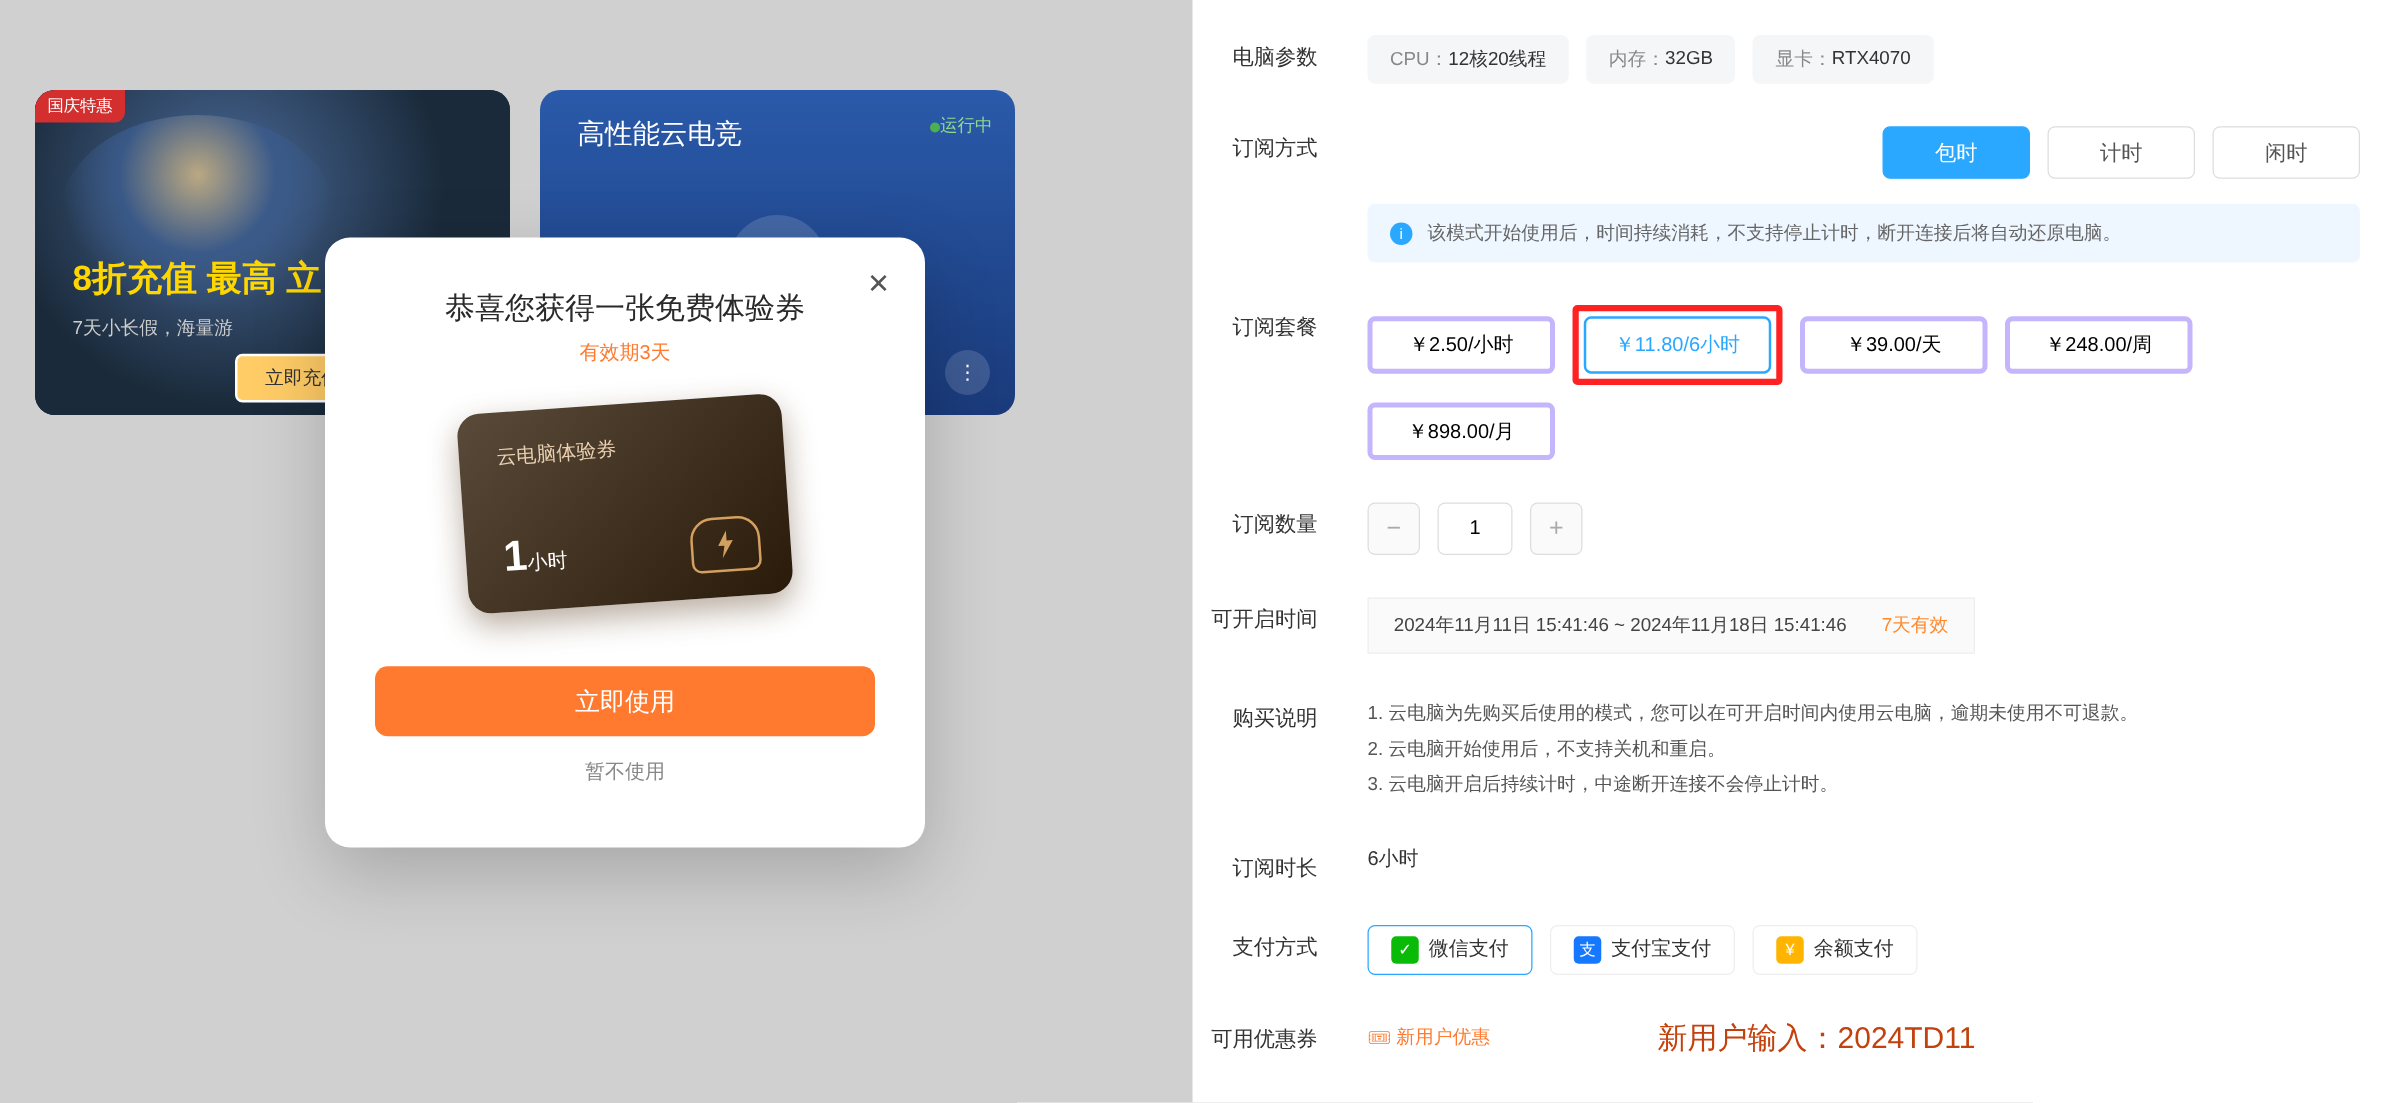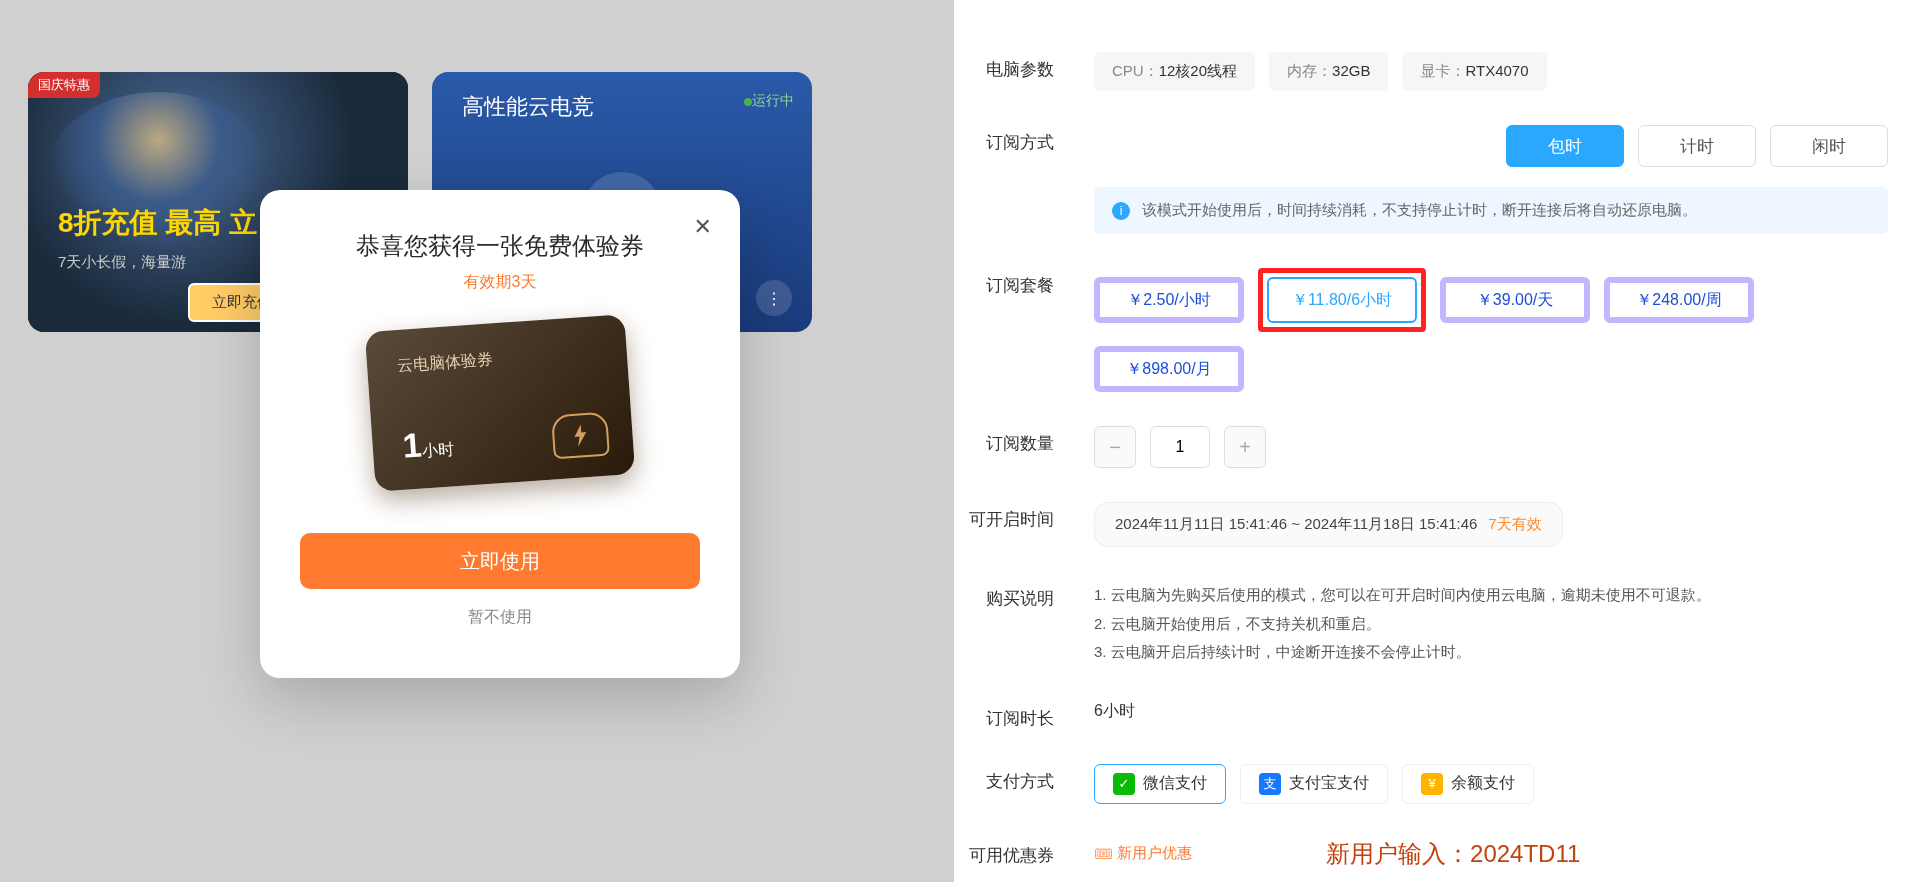--- a/index.html
+++ b/index.html
@@ -26,35 +26,35 @@
 .modal-sub { color:#ff7a2e; font-size:16px; margin-bottom:30px; }
 .coupon-card { width:260px; height:160px; margin:0 auto 50px; background:linear-gradient(135deg,#5a4a3a 0%,#2a1a0a 100%); border-radius:18px; position:relative; padding:26px 30px; text-align:left; transform:rotate(-4deg); box-shadow:0 10px 25px rgba(80,50,20,.4); }
 .coupon-label { color:#e8d0b0; font-size:16px; }
 .coupon-val { position:absolute; bottom:24px; left:30px; color:#fff; font-size:34px; font-weight:bold; }
 .coupon-val small { font-size:16px; font-weight:normal; }
 .coupon-icon { position:absolute; bottom:20px; right:24px; width:56px; height:44px; border:2px solid #d4a060; border-radius:18px 18px 8px 8px; display:flex; align-items:center; justify-content:center; }
 .btn-primary { width:100%; height:56px; background:#ff7a2e; color:#fff; border:none; border-radius:10px; font-size:20px; cursor:pointer; margin-bottom:18px; }
 .btn-secondary { background:none; border:none; color:#888; font-size:16px; cursor:pointer; }
 
 .right-pane { width:954px; height:882px; background:#fff; padding:28px 20px 0 0; overflow:hidden; }
-.row { display:flex; align-items:flex-start; margin-bottom:34px;margin-top:24px; }
+.row { display:flex; align-items:flex-start; margin-bottom:34px; }
 .row-label { width:140px; text-align:right; color:#333; font-size:17px; padding-right:40px; padding-top:6px; flex-shrink:0; }
 .row-body { flex:1; display:flex; flex-wrap:wrap; gap:14px; align-items:center; }
 .spec-box { background:#f5f6f8; border-radius:6px; padding:10px 18px; color:#333; font-size:15px; display:inline-flex; gap:0; }
 .spec-box .k { color:#888; }
 .tab-btn { min-width:118px; height:42px; border:1px solid #ddd; background:#fff; color:#555; border-radius:6px; font-size:17px; cursor:pointer; }
 .tab-btn.active { background:#2aa7ff; color:#fff; border-color:#2aa7ff; }
 .info-banner { width:100%; max-width:810px; background:#eef6ff; border-radius:6px; padding:14px 18px; color:#666; font-size:15px; display:flex; align-items:center; gap:12px; }
 .info-banner .i { width:18px; height:18px; border-radius:50%; background:#2aa7ff; color:#fff; font-size:12px; display:flex; align-items:center; justify-content:center; flex-shrink:0; }
-.pkg-btn { min-width:150px; height:46px; border:6px solid #c4b5fd; background:#fff; color:#1d4ed8; border-radius:6px; font-size:16px; cursor:pointer; }
+.pkg-btn { min-width:150px; height:46px; border:4px solid #c4b5fd; background:#fff; color:#000000; border-radius:6px; font-size:16px; cursor:pointer; }
 .pkg-btn.active { border:2px solid #2aa7ff; color:#2aa7ff; }
 .highlight-box { border:5px solid #ff2222; padding:4px; border-radius:4px; }
 .qty-btn { width:42px; height:42px; border:1px solid #ddd; background:#fafafa; color:#aaa; font-size:20px; border-radius:6px; cursor:pointer; }
 .qty-val { width:60px; height:42px; border:1px solid #ddd; text-align:center; line-height:40px; border-radius:6px; font-size:16px; }
-.time-box { background:#fafafa; border:1px solid #eee; border-radius:14px; padding:12px 20px; color:#444; font-size:15px; display:flex; gap:11px; align-items:center; }
+.time-box { background:#fafafa; border:1px solid #eee; border-radius:0; padding:12px 20px; color:#444; font-size:15px; display:flex; gap:28px; align-items:center; }
 .time-box .valid { color:#ff8a2e; }
 .notes { color:#555; font-size:15px; line-height:1.9; }
 .pay-opt { display:inline-flex; align-items:center; gap:8px; padding:8px 18px; border:1px solid #eee; border-radius:6px; font-size:16px; color:#333; cursor:pointer; }
 .pay-opt.active { border-color:#2aa7ff; }
 .pay-ic { width:22px; height:22px; border-radius:4px; display:inline-flex; align-items:center; justify-content:center; color:#fff; font-size:13px; }
 .coupon-input { width:260px; height:44px; border:1px solid #ddd; padding:0 14px; font-size:16px; border-radius:4px; }
 .new-user-tag { color:#ff7a2e; font-size:15px; display:inline-flex; align-items:center; gap:4px; }
 .annot { color:#c2410c; font-size:24px; font-weight:500; margin-left:120px;text-align:right; }
 </style>
 </head>

